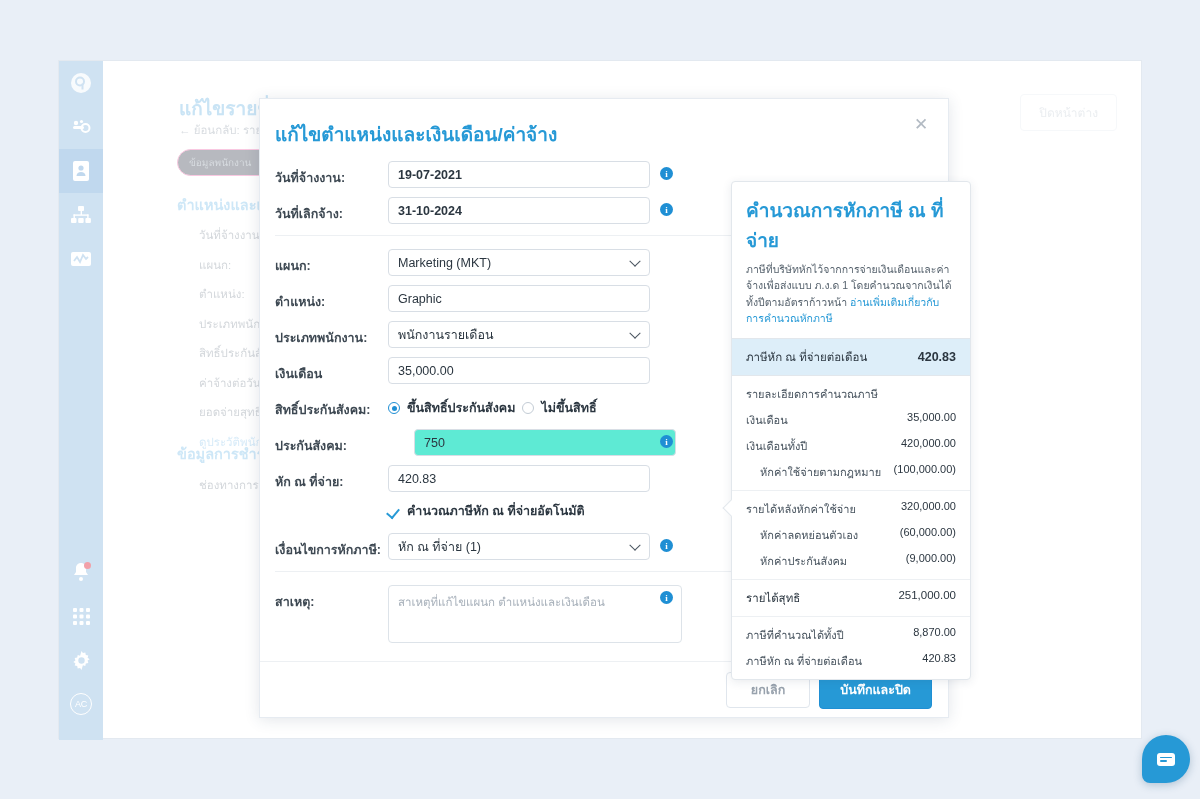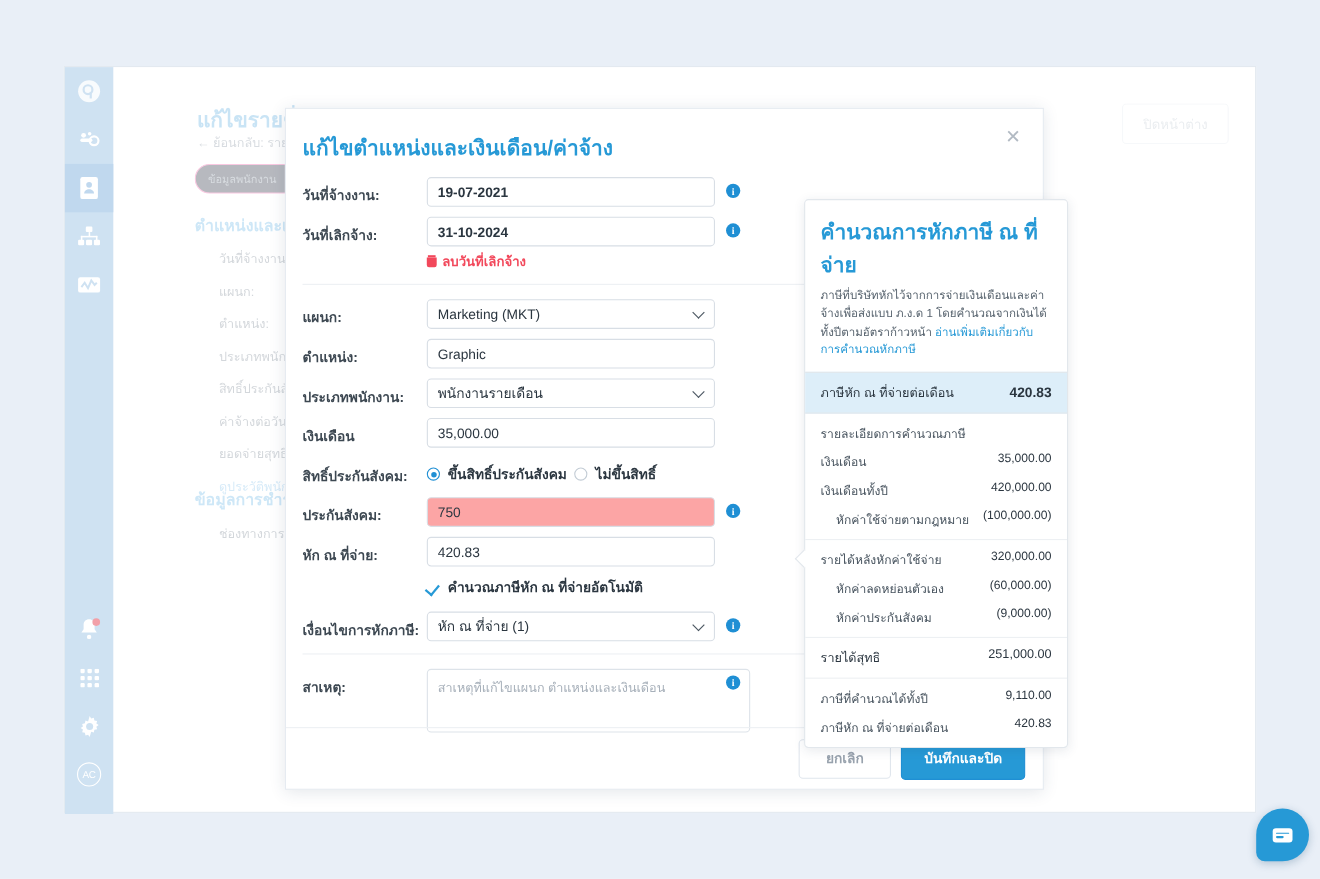--- a/index.html
+++ b/index.html
@@ -98,21 +98,21 @@
   .flabel {
     width:113px; flex:0 0 113px; font-size:12.5px; color:#3d4852;
     padding-top:7px; font-weight:bold;
   }
   .fctrl { position:relative; width:262px; }
   .finput {
     width:262px; height:27px; border:1px solid #d8dee5; border-radius:4px;
     background:#fff; font-size:12.5px; color:#2b3640;
     padding:0 9px; display:flex; align-items:center; font-weight:bold;
   }
-  .finput.readonly { background:#fca5a5; font-weight:normal; }
+  .finput.readonly { background:#5eead4; font-weight:normal;margin-left:26px; }
   .finput.plain { font-weight:normal; }
   .finput.select::after {
     content:""; position:absolute; right:11px; top:11px;
     width:7px; height:7px; border-right:1.6px solid #4a5560; border-bottom:1.6px solid #4a5560;
     transform:rotate(45deg) translate(-2px,-2px);
   }
   .info-i {
     position:absolute; left:272px; top:6px;
     width:13px; height:13px; border-radius:50%; background:#1f8fd4;
     color:#fff; font-size:9px; font-weight:bold;
@@ -338,24 +338,20 @@
           <div class="finput">19-07-2021</div>
           <div class="info-i">i</div>
         </div>
       </div>
 
       <div class="frow">
         <div class="flabel">วันที่เลิกจ้าง:</div>
         <div class="fctrl">
           <div class="finput">31-10-2024</div>
           <div class="info-i">i</div>
-          <div class="del-link">
-            <span class="trash-ic"></span>
-            <span>ลบวันที่เลิกจ้าง</span>
-          </div>
         </div>
       </div>
 
       <div class="divider"></div>
 
       <div class="frow">
         <div class="flabel">แผนก:</div>
         <div class="fctrl">
           <div class="finput plain select">Marketing (MKT)</div>
         </div>
@@ -483,21 +479,21 @@
     </div>
     <div class="tt-group">
       <div class="tt-row strong">
         <span class="k">รายได้สุทธิ</span>
         <span class="v">251,000.00</span>
       </div>
     </div>
     <div class="tt-group">
       <div class="tt-row">
         <span class="k">ภาษีที่คำนวณได้ทั้งปี</span>
-        <span class="v">9,110.00</span>
+        <span class="v">8,870.00</span>
       </div>
       <div class="tt-row">
         <span class="k">ภาษีหัก ณ ที่จ่ายต่อเดือน</span>
         <span class="v">420.83</span>
       </div>
     </div>
   </div>
 
   <div class="chat-fab">
     <span class="chat-glyph"></span>

